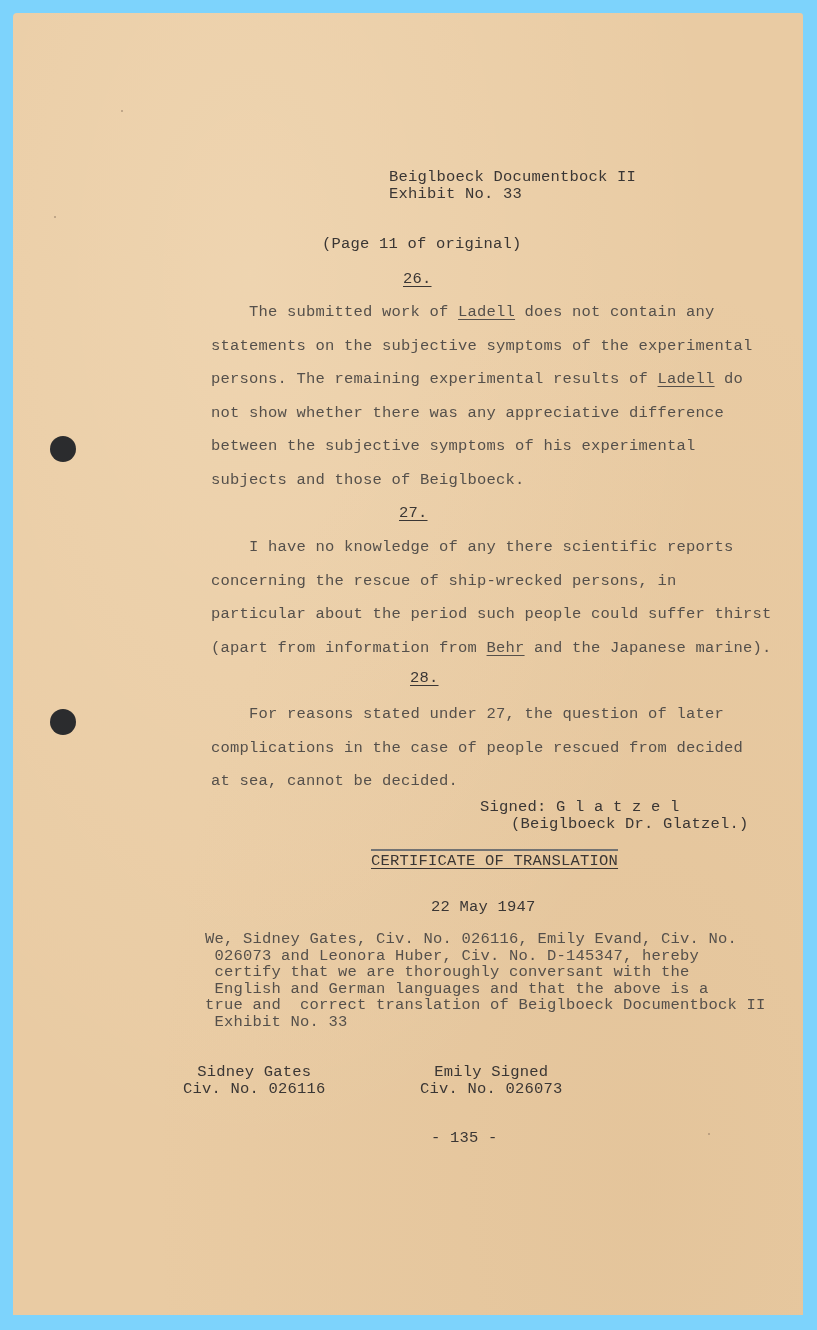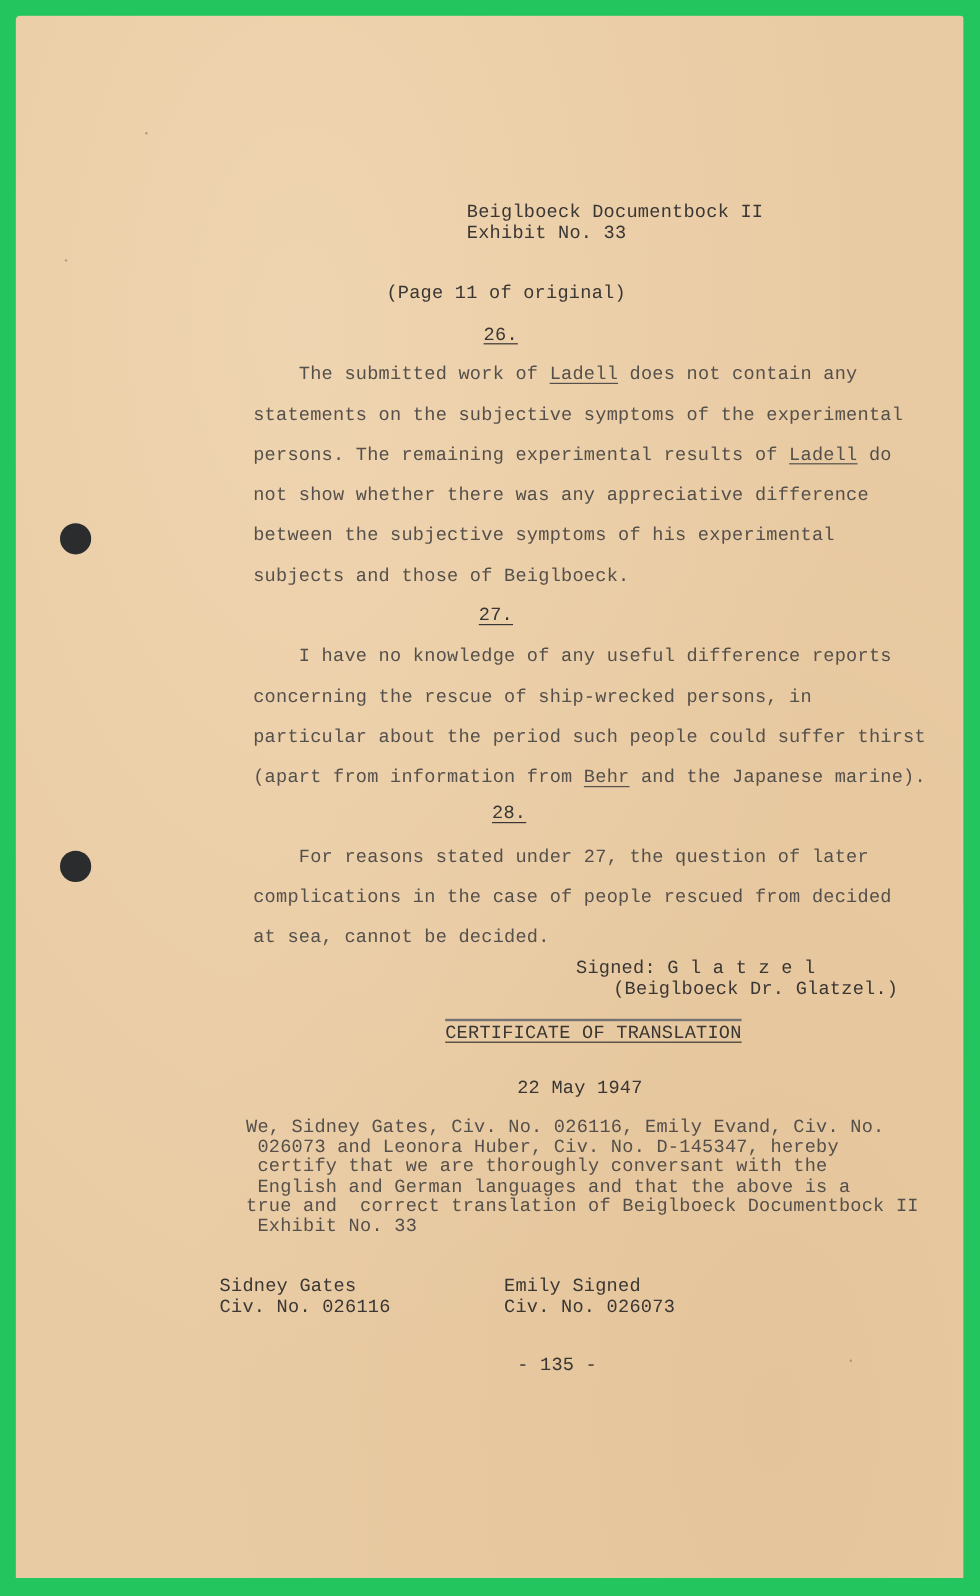--- a/index.html
+++ b/index.html
@@ -7,21 +7,21 @@
       padding: 0;
       width: 817px;
       height: 1330px;
       background: #2b2c2e;
       overflow: hidden;
     }
     .scan {
       position: relative;
       width: 817px;
       height: 1330px;
-      background: #22c55e;
+      background: #7dd3fc;
     }
     .paper {
       position: absolute;
       left: 13px;
       top: 13px;
       width: 790px;
       height: 1302px;
       background: #e9cba3;
       background-image:
         radial-gradient(ellipse at 30% 20%, rgba(255,240,215,0.25), rgba(0,0,0,0) 60%),
@@ -70,21 +70,21 @@
     .cert-title {
       left: 371px; top: 849px;
       border-top: 2px solid #737373;
       padding-top: 2px;
       text-decoration: underline;
       text-underline-offset: 3px;
     }
     .cert-date { left: 431px; top: 899px; }
     .cert-body { left: 177px; top: 931px; line-height: 16.5px; }
 
-    .sig-col { top: 1064px; line-height: 16.5px; }
+    .sig-col { top: 1064px; line-height: 16.5px; text-align: center; }
     .sig1 { left: 183px; }
     .sig2 { left: 420px; }
     .sig3 { left: 599px; }
 
     .page-number { left: 431px; top: 1130px; font-family: Liberation Mono, monospace; }
 
     .speck {
       position: absolute;
       width: 2px; height: 2px;
       border-radius: 50%;
@@ -113,21 +113,21 @@
 
   <div class="type sec26 section-num">26.</div>
   <div class="type para p26 faint"><span>    The submitted work of <span class="u">Ladell</span> does not contain any</span>
 <span>statements on the subjective symptoms of the experimental</span>
 <span>persons. The remaining experimental results of <span class="u">Ladell</span> do</span>
 <span>not show whether there was any appreciative difference</span>
 <span>between the subjective symptoms of his experimental</span>
 <span>subjects and those of Beiglboeck.</span></div>
 
   <div class="type sec27 section-num">27.</div>
-  <div class="type para p27 faint"><span>    I have no knowledge of any useful difference reports</span>
+  <div class="type para p27 faint"><span>    I have no knowledge of any there scientific reports</span>
 <span>concerning the rescue of ship-wrecked persons, in</span>
 <span>particular about the period such people could suffer thirst</span>
 <span>(apart from information from <span class="u">Behr</span> and the Japanese marine).</span></div>
 
   <div class="type sec28 section-num">28.</div>
   <div class="type para p28 faint"><span>    For reasons stated under 27, the question of later</span>
 <span>complications in the case of people rescued from decided</span>
 <span>at sea, cannot be decided.</span></div>
 
   <div class="type signature">Signed: G l a t z e l</div>

